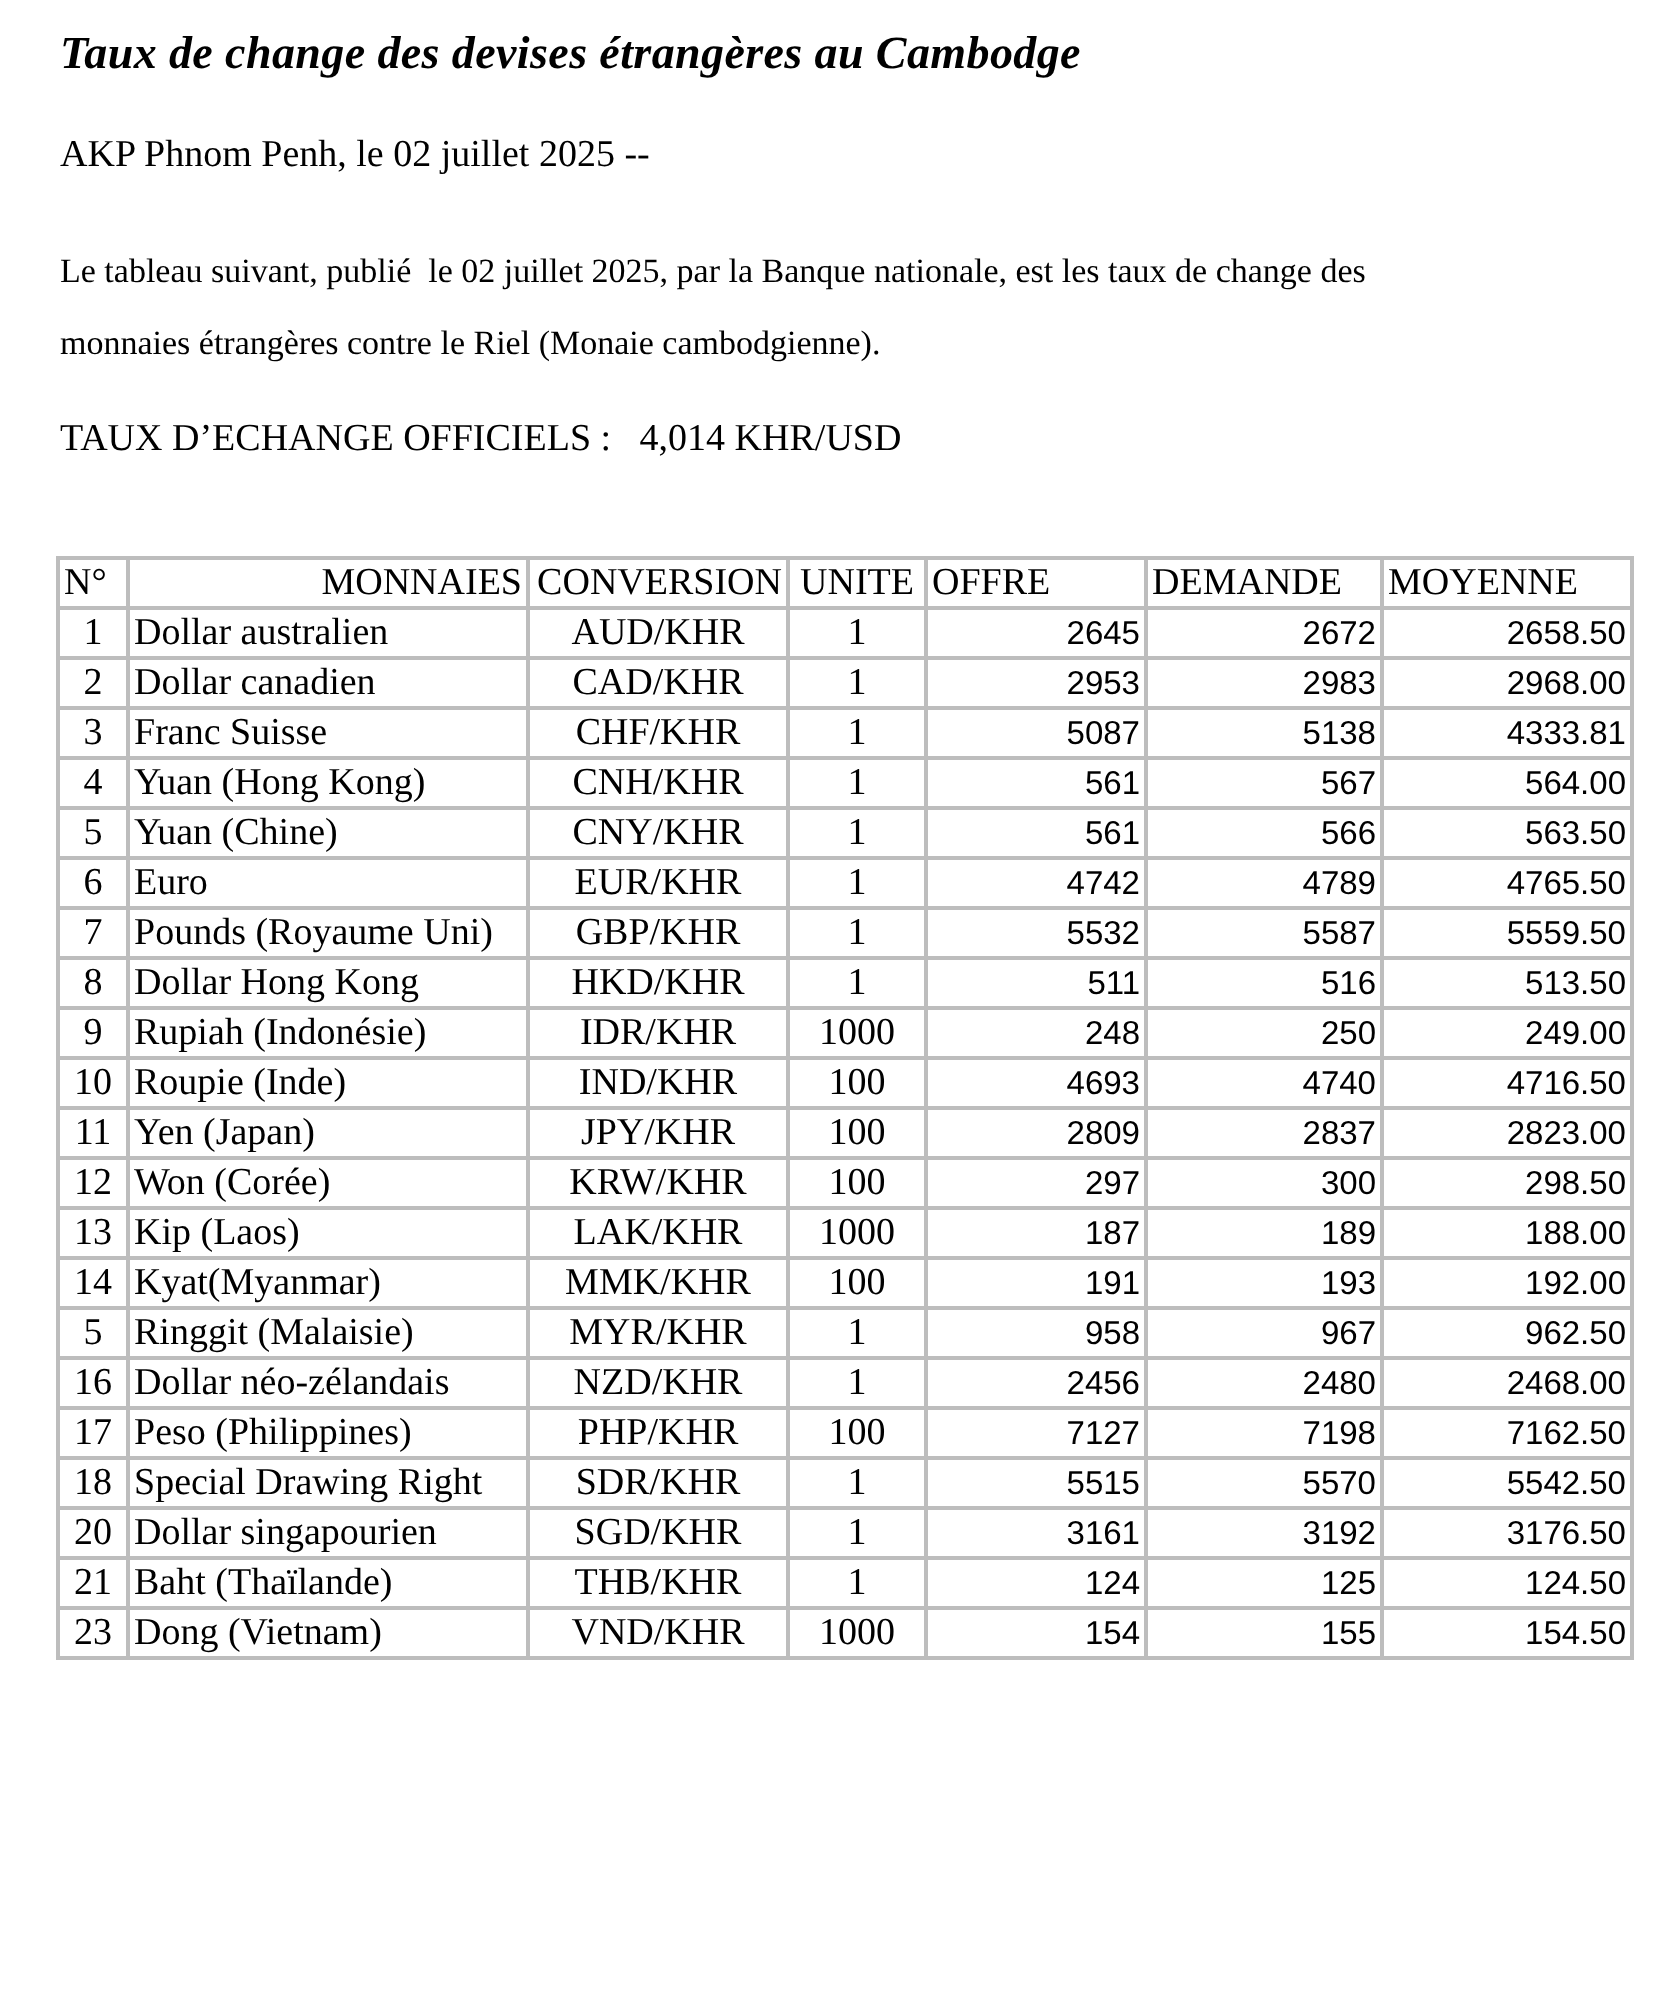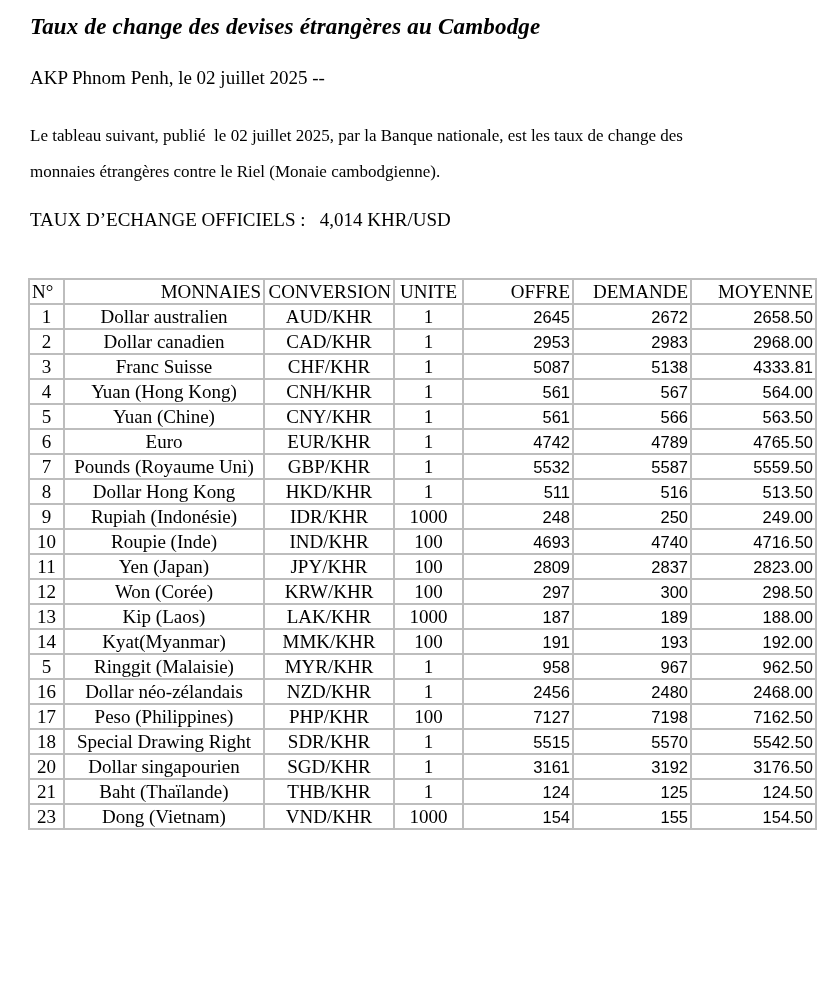--- a/index.html
+++ b/index.html
@@ -58,24 +58,24 @@
   col.c-conversion { width: 130px; }
   col.c-unit       { width: 69px; }
   col.c-offer      { width: 110px; }
   col.c-demand     { width: 118px; }
   col.c-average    { width: 125px; }
 
   th.h-no         { text-align: left;  padding-left: 2px; }
   th.h-currency   { text-align: right;  padding-left: 5px; }
   th.h-conversion { text-align: right; }
   th.h-unit       { text-align: center; }
-  th.h-num        { text-align: right; padding-right: 6px; margin-top: 40px; }
+  th.h-num        { text-align: left; padding-right: 6px; margin-top: 40px; }
 
   td.col-no         { text-align: center; }
-  td.col-currency   { text-align: center; padding-left: 5px; }
+  td.col-currency   { text-align: left; padding-left: 5px; }
   td.col-conversion { text-align: center; margin-top: 32px; }
   td.col-unit       { text-align: center; }
   td.col-num        {
     text-align: right;
     padding-right: 6px;
     font-family: "Liberation Sans", "DejaVu Sans", sans-serif;
     font-size: 16.5px;
   }
 </style>
 </head>

